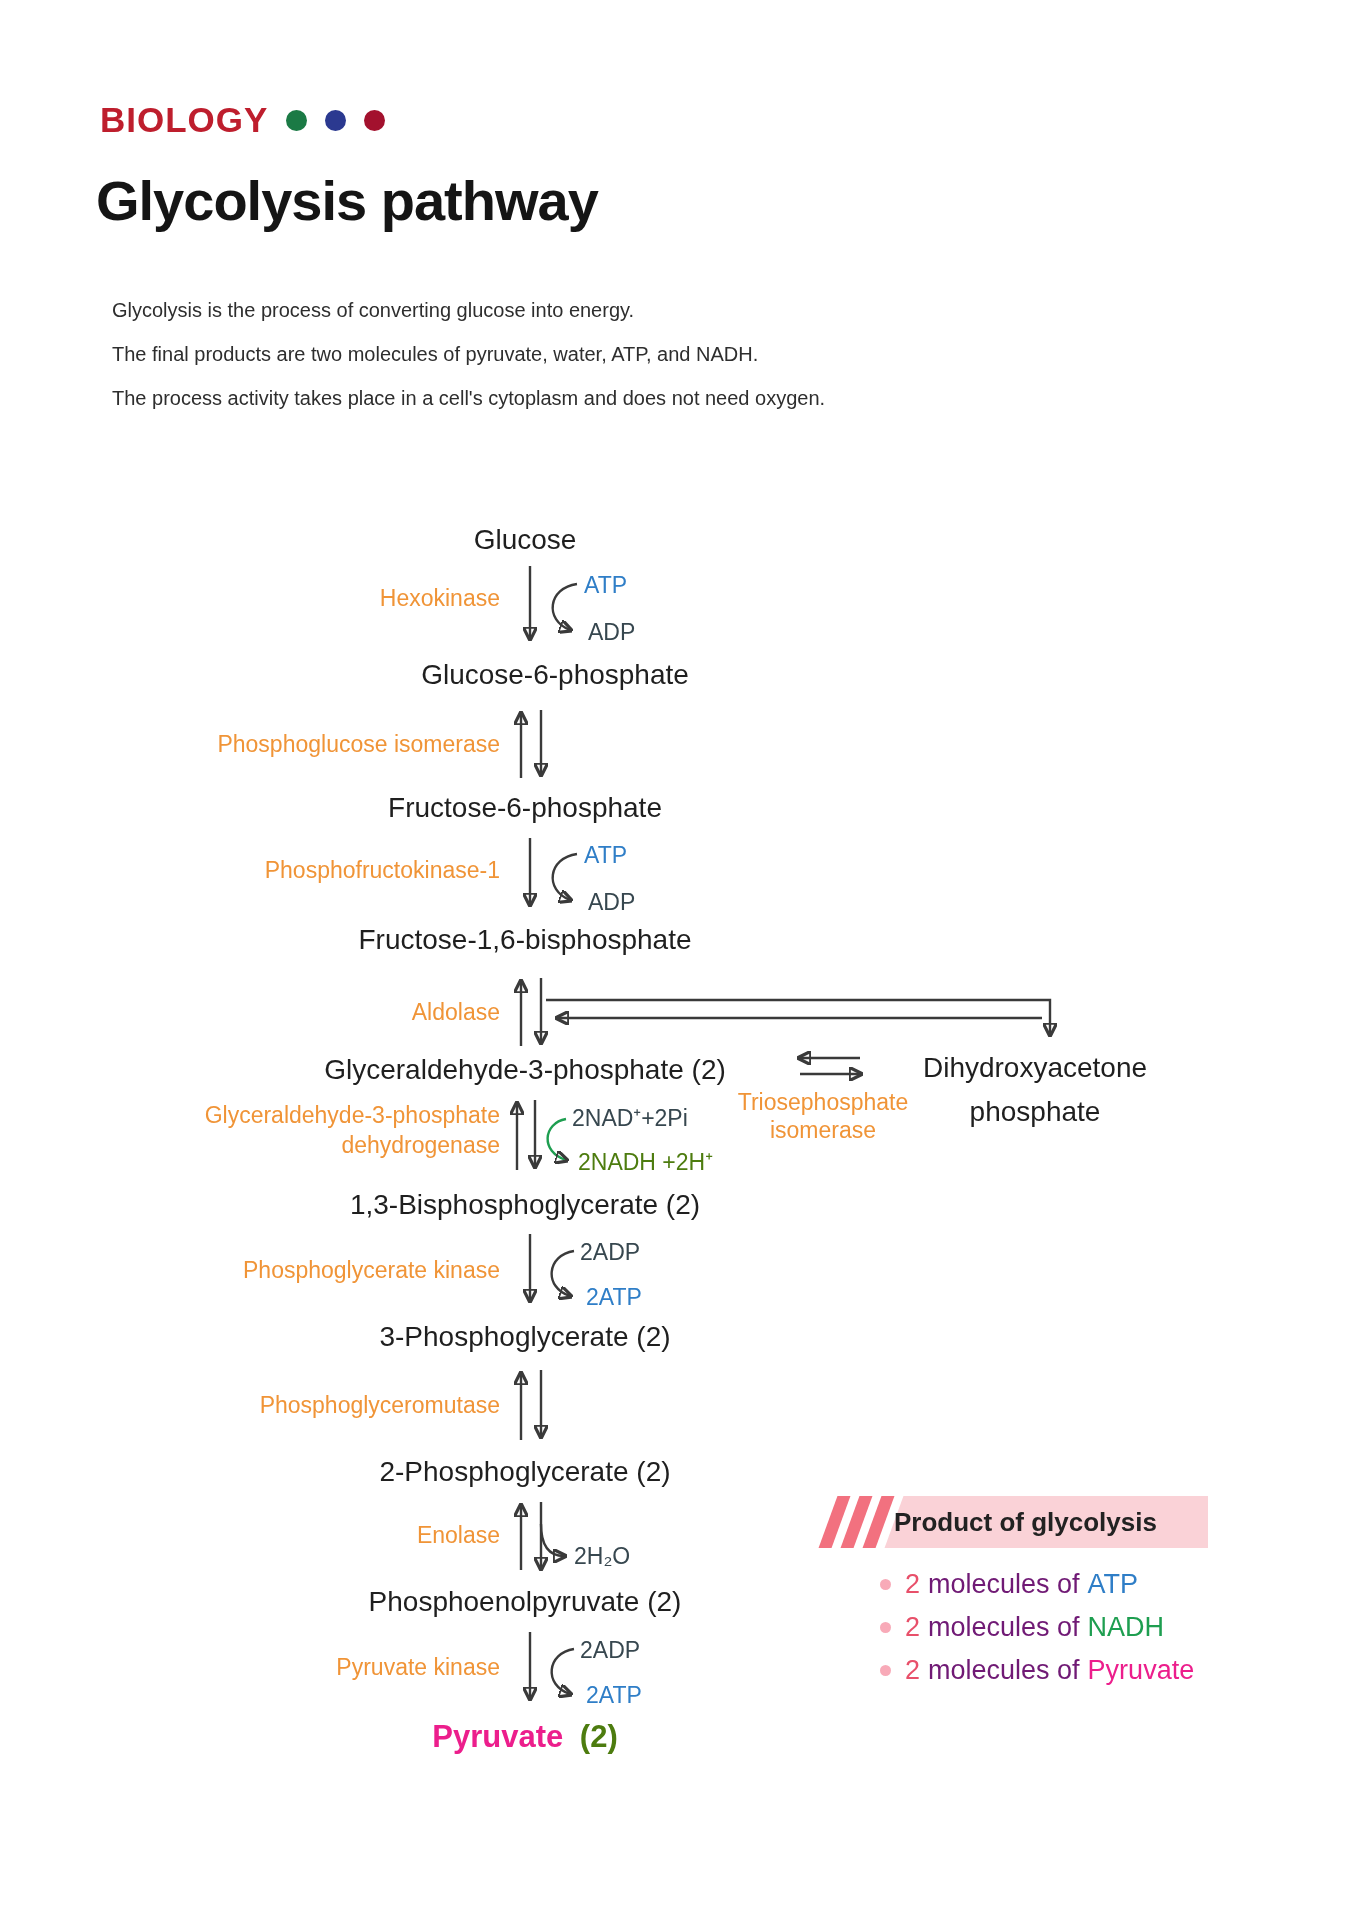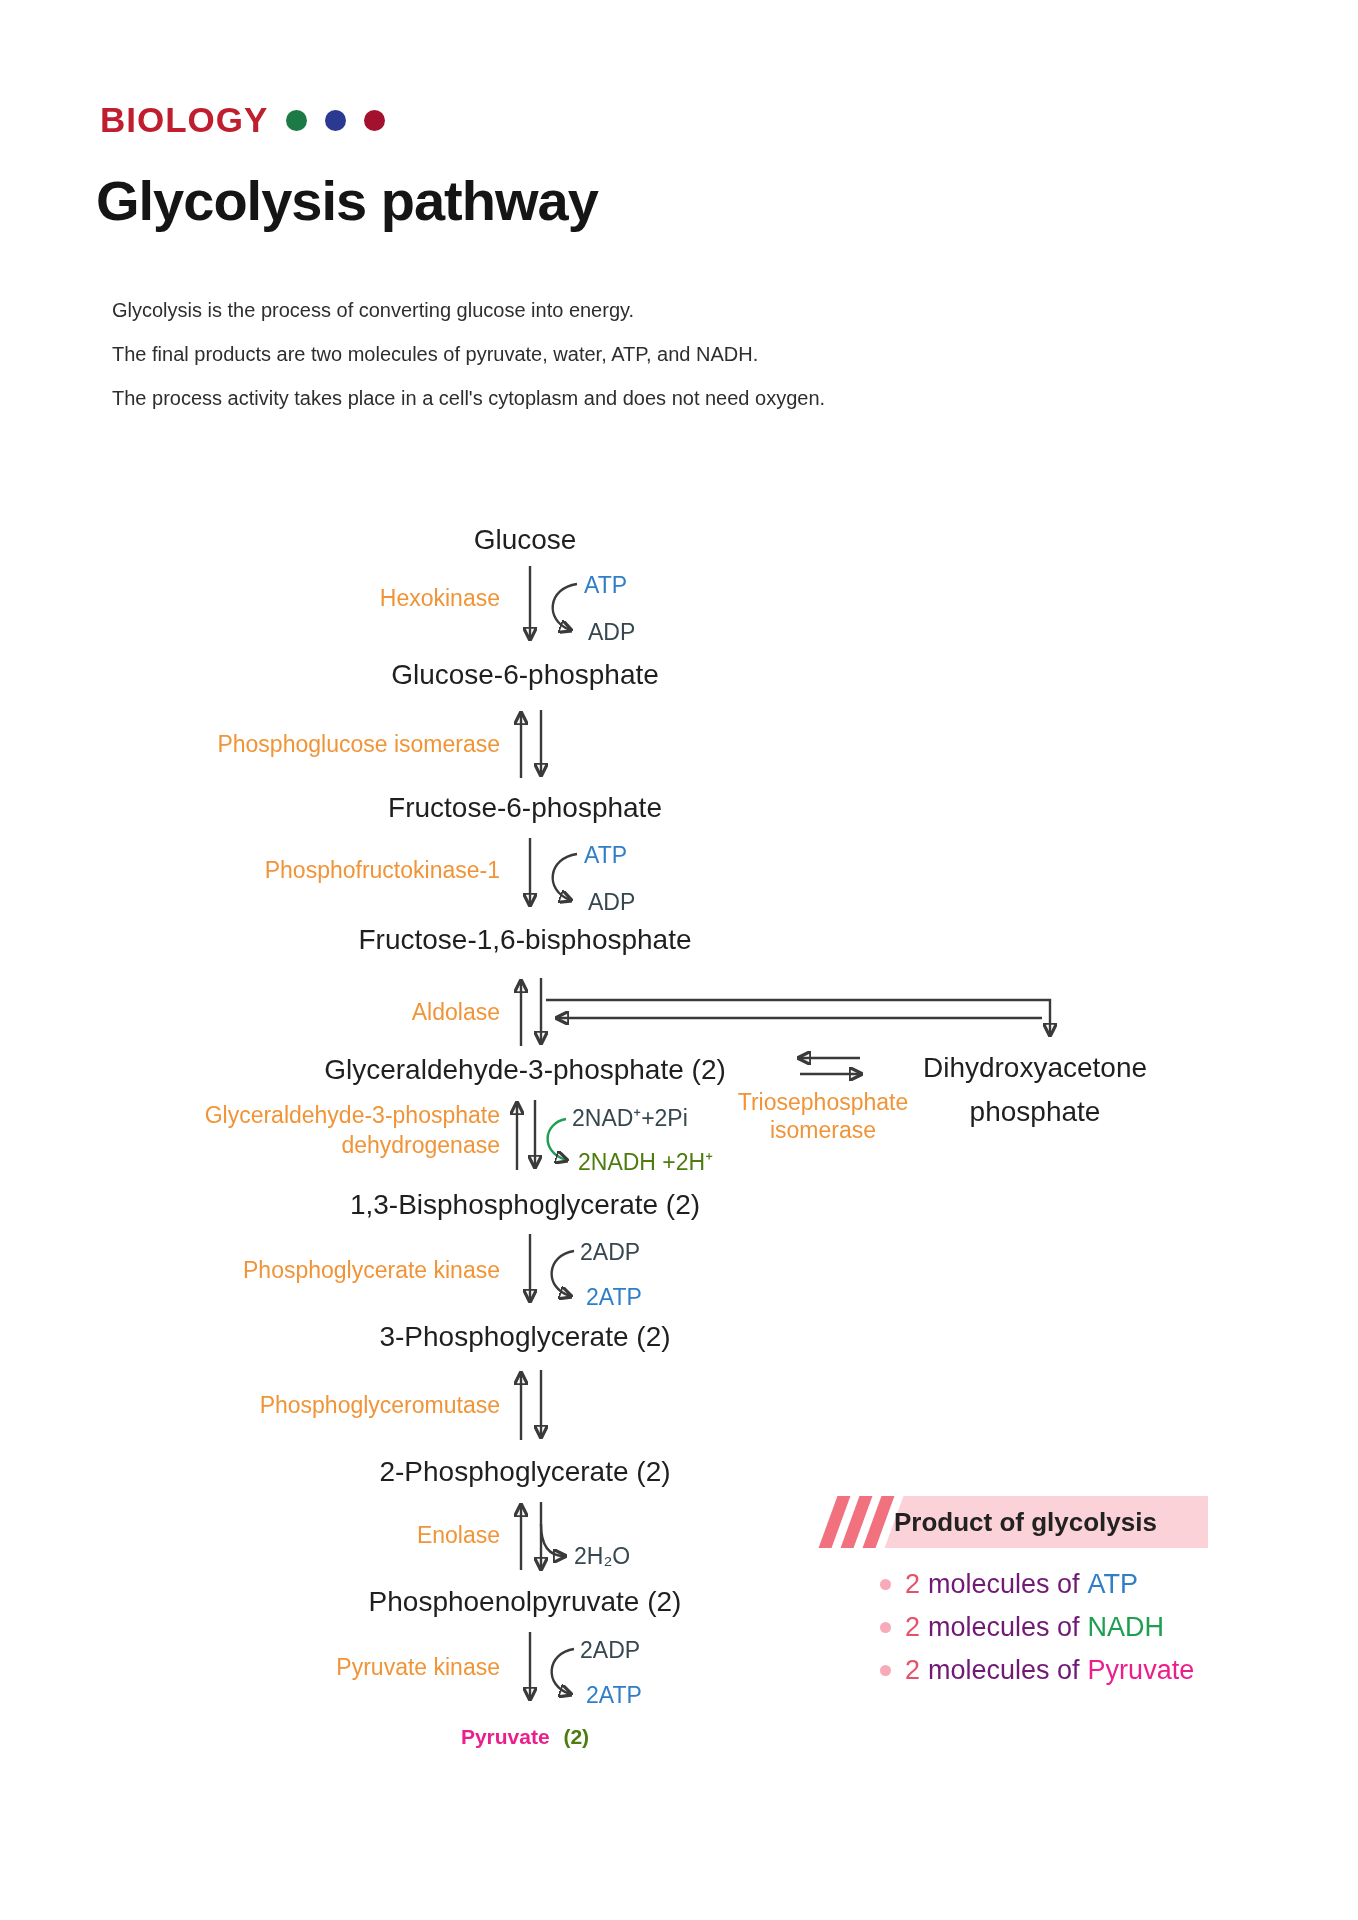--- a/index.html
+++ b/index.html
@@ -16,21 +16,21 @@
 
   
   .met{position:absolute;transform:translateX(-50%);font-size:28px;line-height:34px;color:#1f1f1f;
        font-weight:500;white-space:nowrap;}
   .enz{position:absolute;left:140px;width:360px;text-align:right;font-size:23px;line-height:28px;
        color:#F09437;white-space:nowrap;}
   .enz-c{position:absolute;transform:translateX(-50%);text-align:center;font-size:23px;line-height:28px;
        color:#F09437;white-space:nowrap;}
   .cof{position:absolute;font-size:23px;line-height:28px;white-space:nowrap;color:#37474F;}
   .blue{color:#2F7EC7;} .green{color:#4d7c0f;} .magenta{color:#EC1E8C;}
-  .final{font-size:21px;line-height:38px;font-weight:600;}
+  .final{font-size:31px;line-height:38px;font-weight:600;}
   .final .count2{margin-left:8px;}
 
   
   svg.arrows{position:absolute;left:0;top:0;pointer-events:none;}
   svg.arrows path{stroke:#3a3a3a;stroke-width:2.4;fill:none;}
   svg.arrows path.gpath{stroke:#1E9E50;}
 
   
   .banner{position:absolute;left:828px;top:1496px;width:450px;height:52px;}
   .stripe{position:absolute;top:0;width:13px;height:52px;background:#F2717F;transform:skewX(-20deg);}
@@ -102,21 +102,21 @@
 
     <path d="M 521 1570 L 521 1506" marker-end="url(#ah)"></path>
     <path d="M 541 1502 L 541 1568" marker-end="url(#ah)"></path>
     <path d="M 541 1524 C 541 1550 552 1556 564 1556" marker-end="url(#ah)"></path>
 
     <path d="M 530 1632 L 530 1698" marker-end="url(#ah)"></path>
     <path d="M 574 1649 C 547 1653 543 1685 570 1694" marker-end="url(#ah)"></path>
   </svg>
 
   <div class="met" style="left:525px;top:523px">Glucose</div>
-  <div class="met" style="left:525px;top:658px">Glucose-6-phosphate</div>
+  <div class="met" style="left:555px;top:658px">Glucose-6-phosphate</div>
   <div class="met" style="left:525px;top:791px">Fructose-6-phosphate</div>
   <div class="met" style="left:525px;top:923px">Fructose-1,6-bisphosphate</div>
   <div class="met" style="left:525px;top:1053px">Glyceraldehyde-3-phosphate (2)</div>
   <div class="met" style="left:1035px;top:1051px">Dihydroxyacetone</div>
   <div class="met" style="left:1035px;top:1095px">phosphate</div>
   <div class="met" style="left:525px;top:1188px">1,3-Bisphosphoglycerate (2)</div>
   <div class="met" style="left:525px;top:1320px">3-Phosphoglycerate (2)</div>
   <div class="met" style="left:525px;top:1455px">2-Phosphoglycerate (2)</div>
   <div class="met" style="left:525px;top:1585px">Phosphoenolpyruvate (2)</div>
   <div class="met final" style="left:525px;top:1718px">

